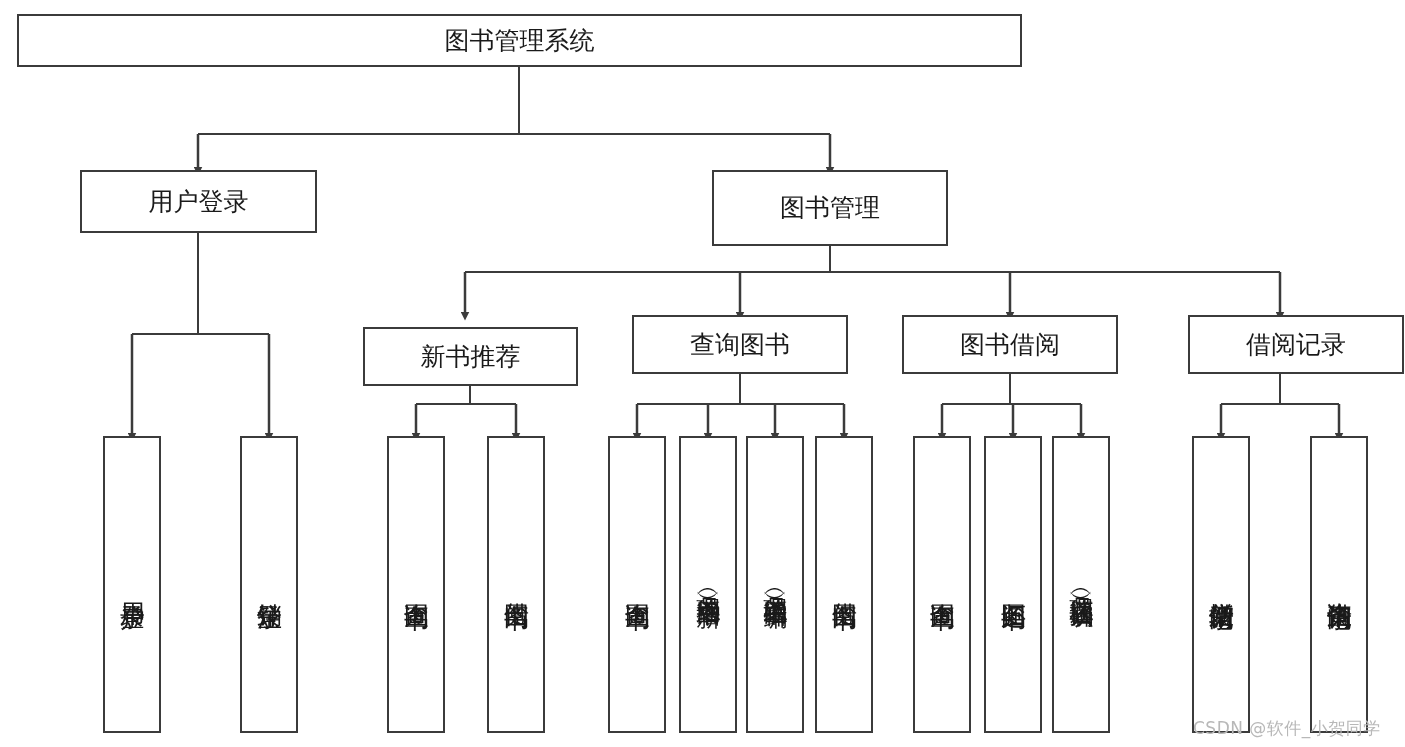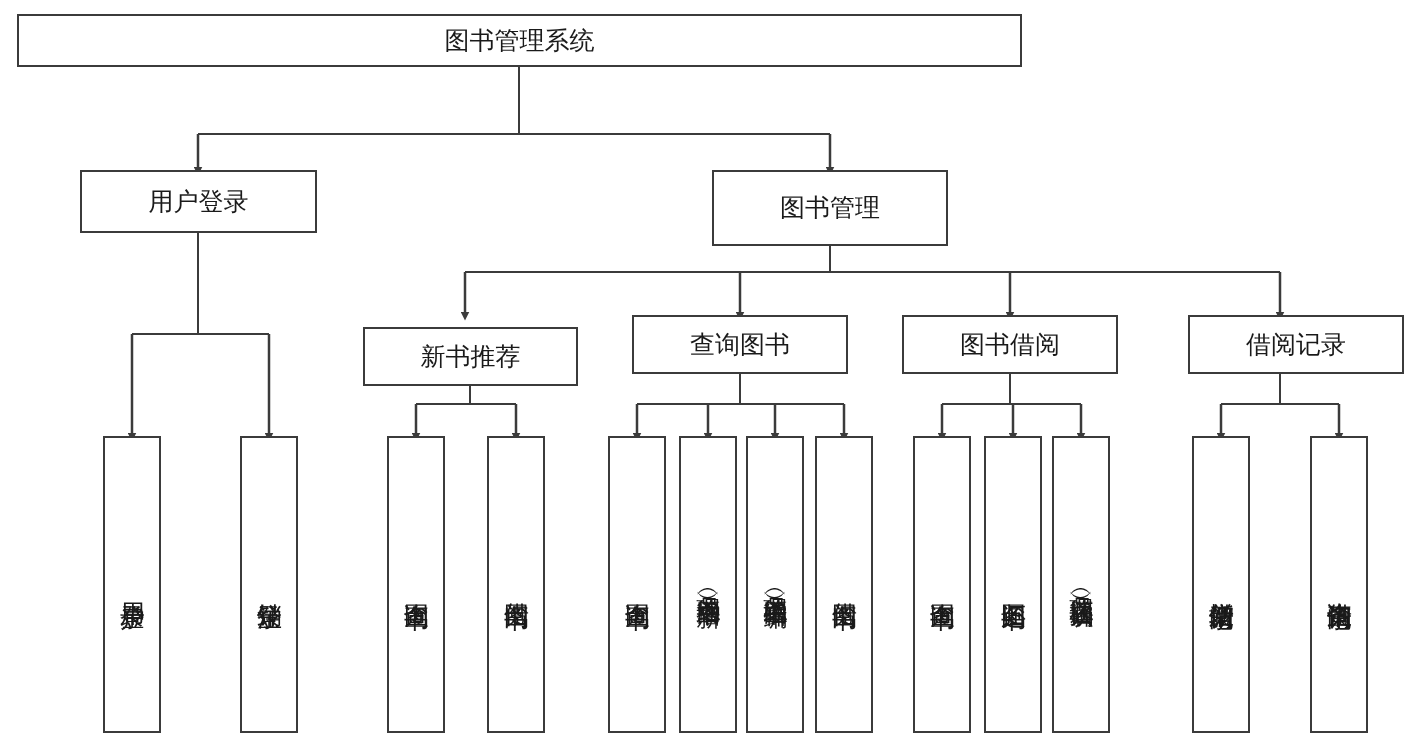--- a/index.html
+++ b/index.html
@@ -167,14 +167,15 @@
         <span class="node-label-h">借阅记录</span>
       </div>
       <div class="node-box" style="left: 1192px; top: 436px; width: 58px; height: 297px;">
         <span class="node-label-v">新增借阅记录</span>
       </div>
       <div class="node-box" style="left: 1310px; top: 436px; width: 58px; height: 297px;">
         <span class="node-label-v">查询借阅记录</span>
       </div>
     </div>
 
+  <div class="watermark" style="left: 1193px; top: 717px;">CSDN @软件_小贺同学</div>
 
 </div>
 
 </body></html>

